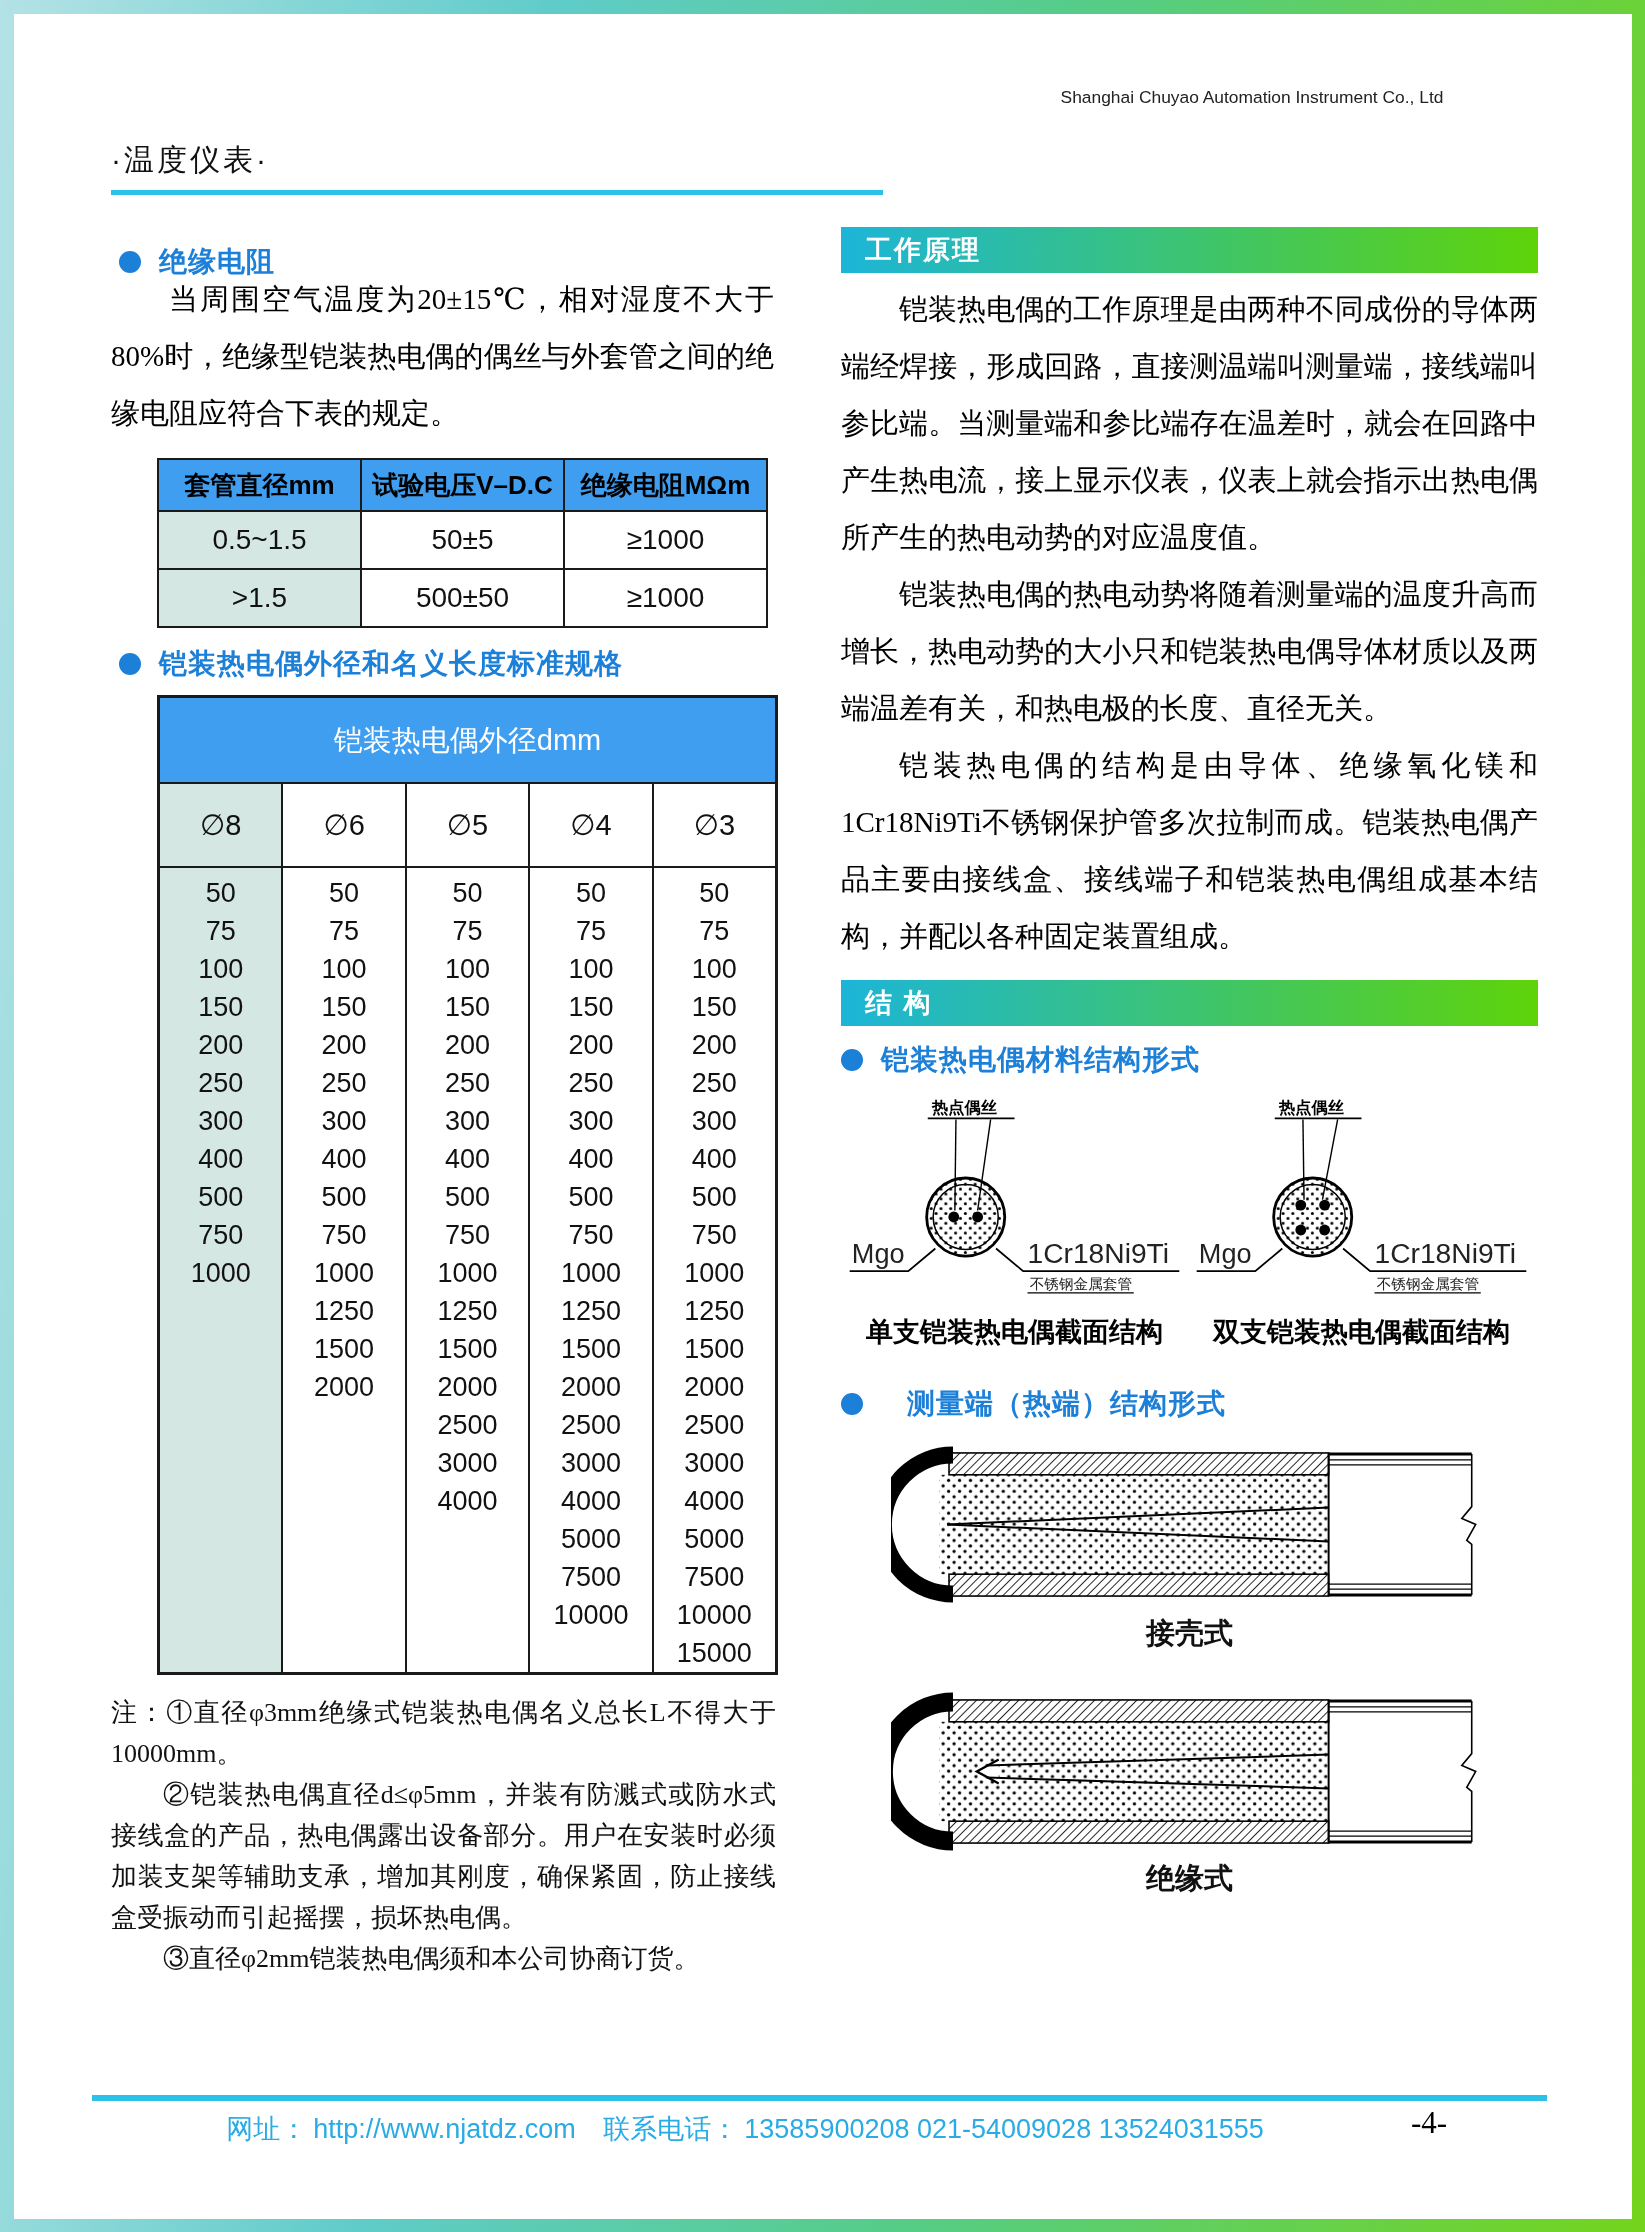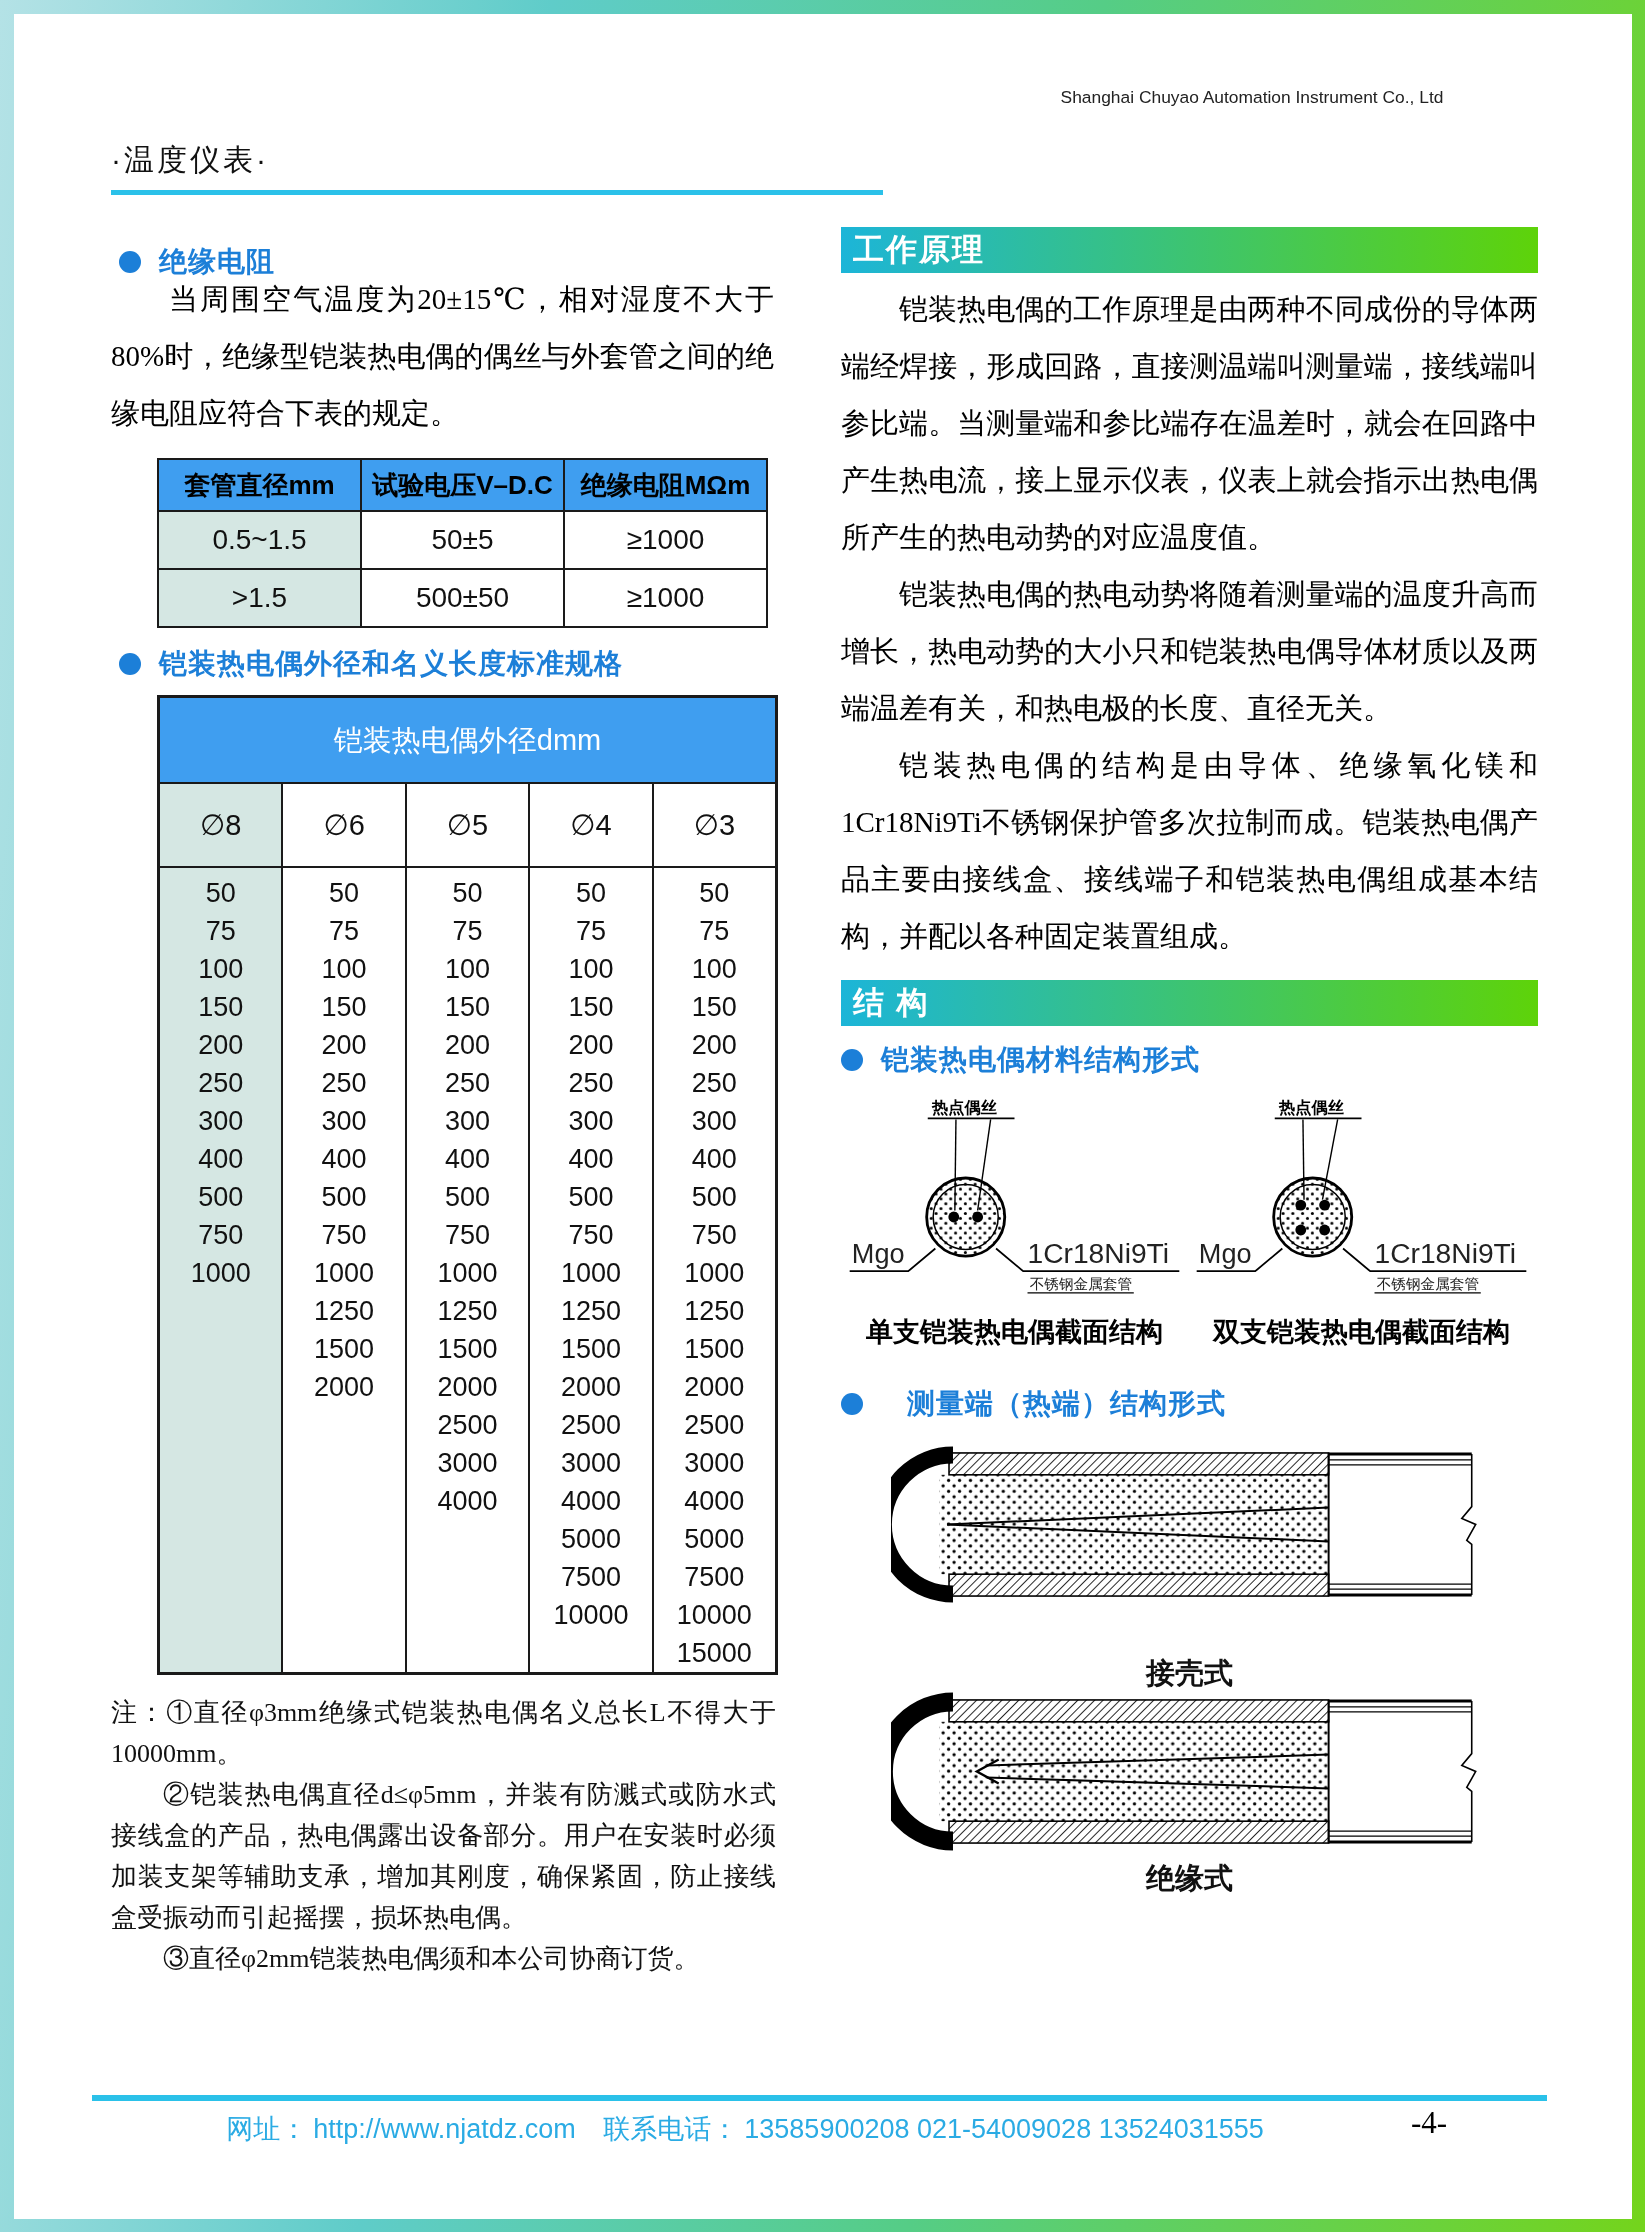--- a/index.html
+++ b/index.html
@@ -49,21 +49,21 @@
   .dim-col.teal{background:var(--teal);}
   .dim-head{height:82px;line-height:82px;text-align:center;font-size:29px;border-bottom:2px solid #1a1a1a;}
   .dim-vals{padding-top:6px;}
   .dim-val{height:38px;line-height:38px;text-align:center;font-size:27px;}
 
   .notes{left:111px;top:1692px;width:665px;}
   .note{font-family:var(--serif);font-size:26px;line-height:41px;margin:0;text-align:justify;}
 
   
   .bar{left:841px;width:697px;height:46px;background:linear-gradient(90deg,#1cb5d8,#5ed309);
-       color:#fff;font-size:31px;font-weight:bold;line-height:46px;padding-left:12px;box-sizing:border-box;letter-spacing:2px;}
+       color:#fff;font-size:27px;font-weight:bold;line-height:46px;padding-left:24px;box-sizing:border-box;letter-spacing:2px;}
   .principle-paras{left:841px;top:281px;width:697px;}
 
   .figs{left:841px;top:1089px;width:702px;display:flex;}
   .fig{width:347px;text-align:center;}
   .fig-caption{font-size:27px;font-weight:600;color:#000;margin-top:4px;white-space:nowrap;}
   .probe-wrap{left:891px;width:597px;}
   .probe-caption{left:841px;width:697px;text-align:center;font-size:29px;font-weight:600;}
 
   svg text{font-family:var(--sans);}
   .cadtxt{fill:#222;}
@@ -333,21 +333,21 @@
           <line x1="440" y1="9" x2="584" y2="9" stroke-width="3"></line>
           <line x1="440" y1="15" x2="584" y2="15" stroke-width="1.3"></line>
           <line x1="440" y1="20" x2="584" y2="20" stroke-width="1.3"></line>
           <line x1="440" y1="151" x2="584" y2="151" stroke-width="3"></line>
           <line x1="440" y1="145" x2="584" y2="145" stroke-width="1.3"></line>
           <line x1="440" y1="140" x2="584" y2="140" stroke-width="1.3"></line>
         </g>
         <path d="M584,9 L584,62 L574,74 L588,80 L579,96 L584,100 L584,151" fill="none" stroke="#000" stroke-width="1.6"></path>
       </svg>
     </div>
-    <div class="abs probe-caption" style="top:1614px;margin-top:40px;">接壳式</div>
+    <div class="abs probe-caption" style="top:1614px;">接壳式</div>
 
     <div class="abs probe-wrap" style="top:1692px;">
       <svg width="597" height="159" viewBox="0 0 600 160">
         <rect x="48" y="30" width="392" height="100" fill="url(#pat-dots2)"></rect>
         <rect x="58" y="8" width="382" height="22" fill="url(#pat-hatch)" stroke="#000" stroke-width="1.6"></rect>
         <rect x="58" y="130" width="382" height="22" fill="url(#pat-hatch)" stroke="#000" stroke-width="1.6"></rect>
         <path d="M62,10 A70,70 0 0 0 62,150" fill="none" stroke="#000" stroke-width="19"></path>
         <polyline points="108,68 86,80 108,92" fill="#fff" stroke="#000" stroke-width="2.4"></polyline>
         <line x1="96" y1="74" x2="440" y2="63" stroke="#000" stroke-width="2"></line>
         <line x1="96" y1="86" x2="440" y2="97" stroke="#000" stroke-width="2"></line>

